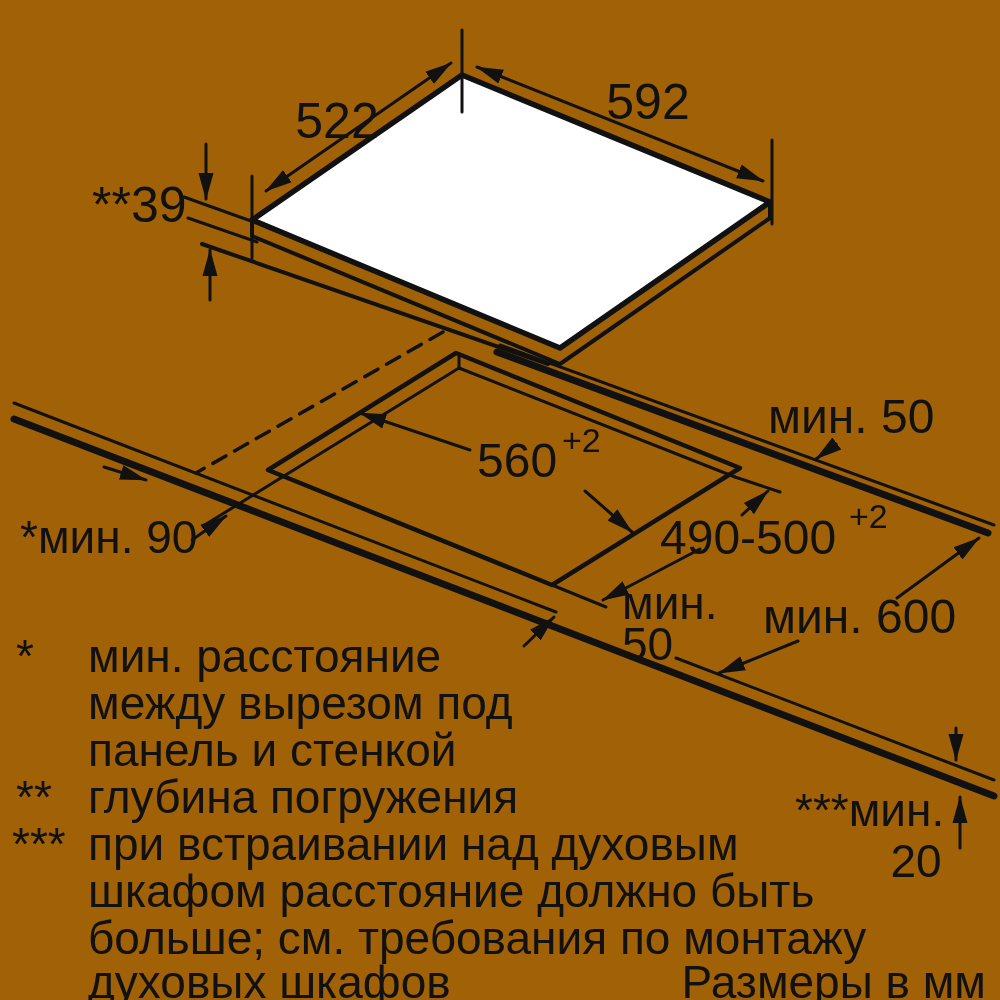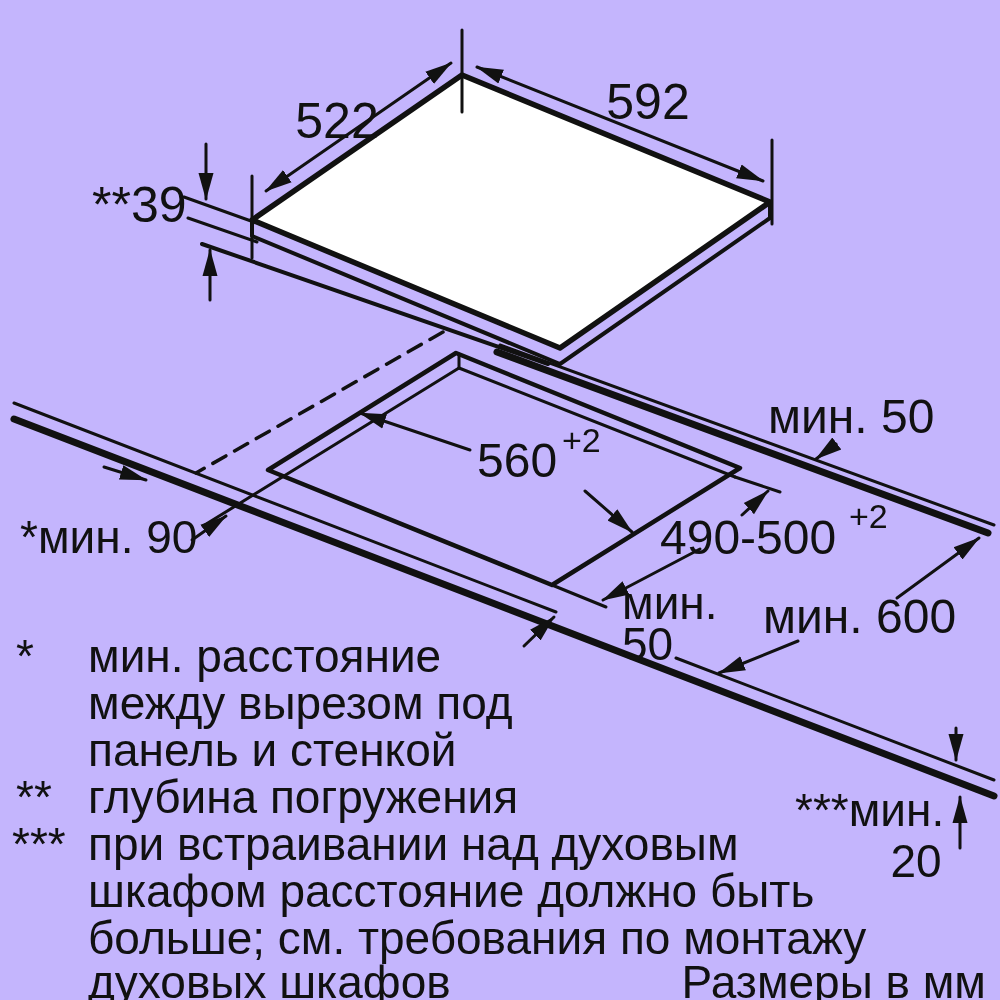--- a/index.html
+++ b/index.html
@@ -1,16 +1,16 @@
 <!DOCTYPE html>
 <html><head>
 <meta charset="utf-8">
 <style>
   html,body{margin:0;padding:0;background:#ffffff;}
-  .stage{width:1000px;height:1000px;position:relative;background:#c4b5fd;overflow:hidden;}
+  .stage{width:1000px;height:1000px;position:relative;background:#a16207;overflow:hidden;}
   svg{display:block;}
   .ln{stroke:#111;fill:none;stroke-linecap:round;stroke-linejoin:round;}
   .thin{stroke-width:3;}
   .mid{stroke-width:4;}
   .edge{stroke-width:4.5;}
   .heavy{stroke-width:7;}
   .panel{stroke-width:5.5;fill:#fff;}
   .dim{stroke-width:3;}
   .dashed{stroke-dasharray:15 10;stroke-width:3.5;}
   .ah{fill:#111;stroke:none;}

